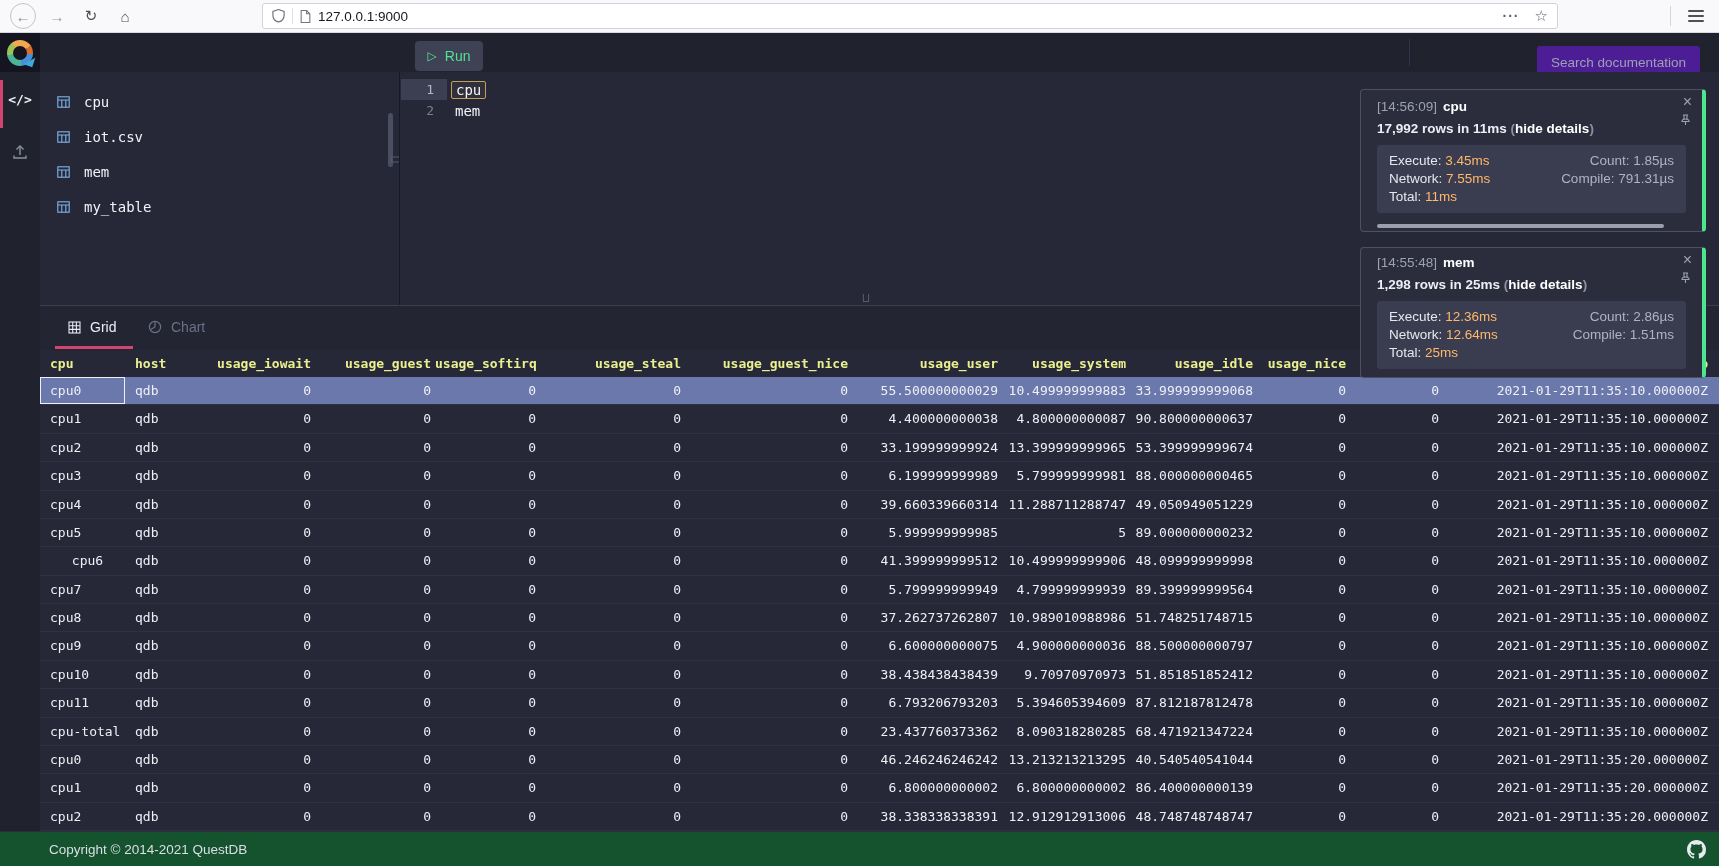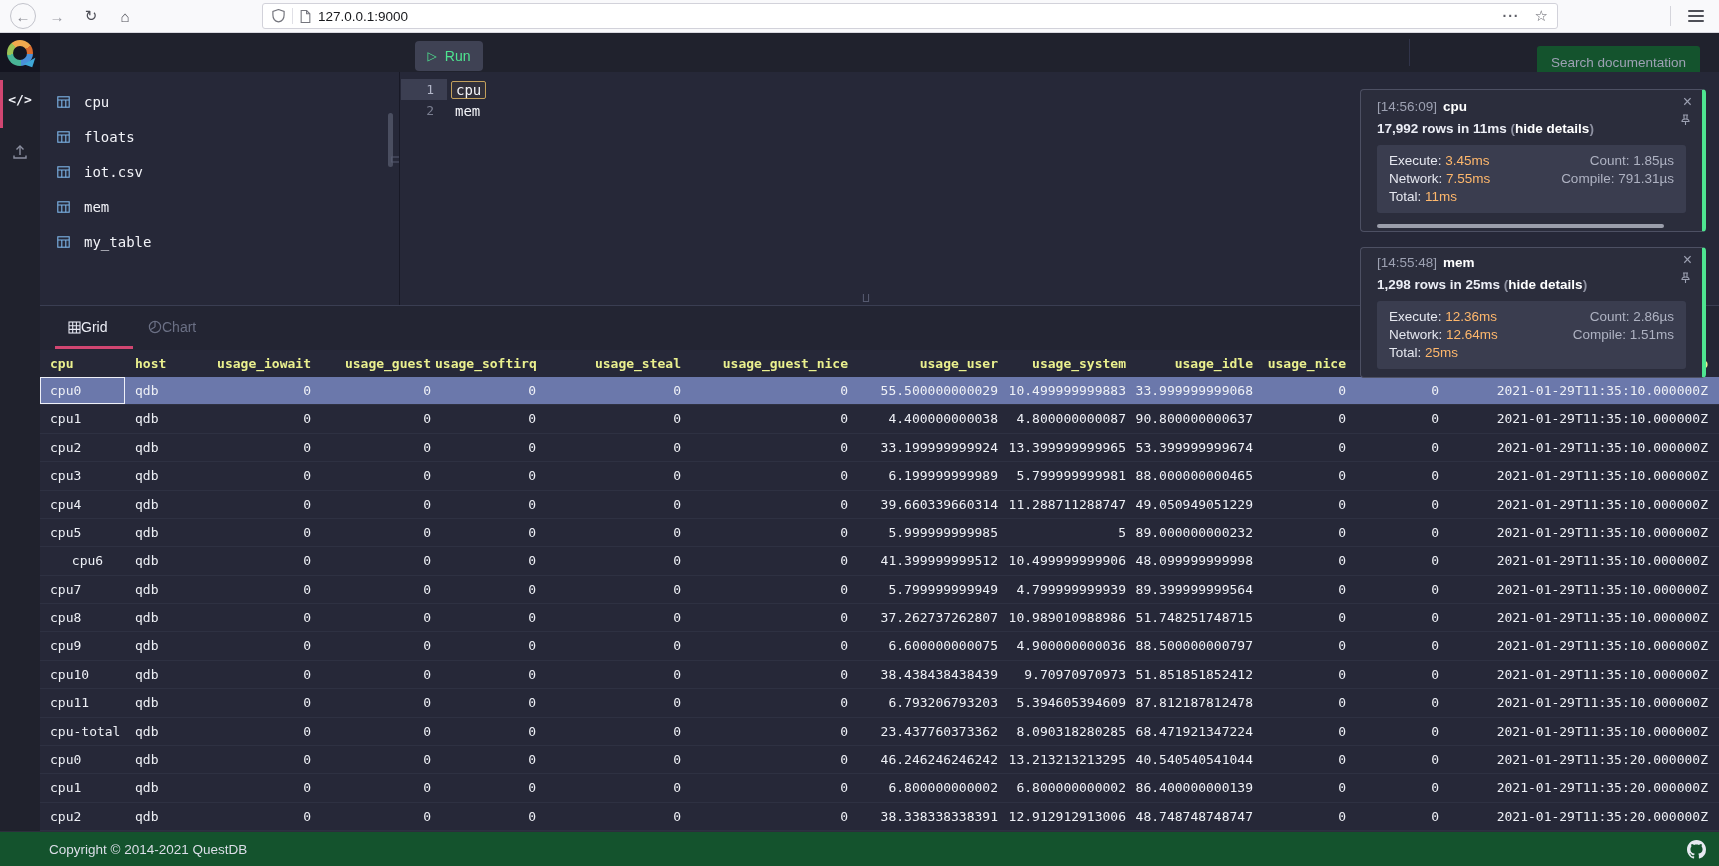--- a/index.html
+++ b/index.html
@@ -40,21 +40,21 @@
                  align-items:center; gap:10px; padding:0 16px 0 18px; font-size:14.5px; color:#f2f3f8; }
   .refresh { margin-left:auto; color:#e8eaf2; font-size:16px; }
 
   .run-btn { position:absolute; left:415px; top:8px; width:68px; height:30px; background:#3f4254;
              border-radius:4px; display:flex; align-items:center; justify-content:center; gap:8px;
              color:var(--green,#4ee590); font-size:14px; cursor:pointer; }
   .run-play { font-size:12px; }
 
   .topbar-div2 { position:absolute; left:1409px; top:6px; width:1px; height:27px; background:#31344a; }
 
-  .search-doc { position:absolute; right:19px; top:13px; height:26px; padding:16px 14px; background:#14532d;
+  .search-doc { position:absolute; right:19px; top:13px; height:26px; padding:16px 14px; background:#4c1d95;
                 border-radius:3px; color:#9da1b4; font-size:13.5px; display:flex; align-items:center; }
 
   
   .rail { position:absolute; left:0; top:39px; width:40px; height:759px; background:#20222d; }
   .rail-active-bar { position:absolute; left:0; top:8px; width:3px; height:48px; background:var(--pink,#e8537f); }
   .code-icon { position:absolute; top:20px; left:0; width:40px; text-align:center; color:#f2f3f8;
                font-family:"DejaVu Sans Mono",monospace; font-size:13px; font-weight:bold; }
   .upload-icon { position:absolute; top:72px; left:0; width:40px; display:flex; justify-content:center; color:#8b8fa0; }
 
   
@@ -75,21 +75,21 @@
             height:21px; line-height:21px; }
   .ed-line.active .gutter { background:#3c3f52; color:#b2b6c8; }
   .token { margin-left:8px; color:#f4f5f9; }
   .ed-line.active .token { border:1px solid #c2a05c; border-radius:2px; padding:0 4px; margin-left:4px;
                            background:rgba(194,160,92,0.07); }
   .h-splitter { position:absolute; left:862px; top:259px; color:#565a70; font-size:11px; font-family:"DejaVu Sans",sans-serif; }
 
   
   .tabbar { position:absolute; left:40px; right:0; top:272px; height:45px; background:#232533;
             border-top:1px solid #3a3e52; }
-  .tab { position:absolute; top:0; height:42px; display:flex; align-items:center; font-size:14px; cursor:pointer; }
+  .tab { position:absolute; top:0; height:42px; display:flex; align-items:center; gap:9px; font-size:14px; cursor:pointer; }
   .tab-grid { left:28px; color:#eceef6; }
   .tab-chart { left:108px; color:#6b7085; }
   .tab-underline { position:absolute; left:15px; top:40px; width:78px; height:3px; background:var(--pink,#d14671); }
 
   
   .grid-header { position:absolute; left:40px; right:0; top:317px; height:27px; display:flex;
                  font-family:"DejaVu Sans Mono",monospace; font-size:13px; font-weight:bold;
                  color:var(--yellow,#eaf08e); background:#262838; }
   .grid-body { position:absolute; left:40px; right:0; top:344px; height:340px; }
   .grow { display:flex; height:28.375px; border-bottom:1px solid #2e3142;
@@ -203,31 +203,20 @@
         <div class="table-item">
           <span class="t-icon">
             <svg width="13" height="12" viewBox="0 0 13 12">
               <g stroke="#7db4e8" stroke-width="1.1" fill="none">
                 <rect x="0.8" y="0.8" width="11.4" height="10.4"></rect>
                 <path d="M0.8 4h11.4M4.8 4v7.2M8.8 4v7.2"></path>
               </g>
             </svg>
           </span>
           <span class="t-name">cpu</span>
-        </div>
-        <div class="table-item">
-          <span class="t-icon">
-            <svg width="13" height="12" viewBox="0 0 13 12">
-              <g stroke="#7db4e8" stroke-width="1.1" fill="none">
-                <rect x="0.8" y="0.8" width="11.4" height="10.4"></rect>
-                <path d="M0.8 4h11.4M4.8 4v7.2M8.8 4v7.2"></path>
-              </g>
-            </svg>
-          </span>
-          <span class="t-name">floats</span>
         </div>
         <div class="table-item">
           <span class="t-icon">
             <svg width="13" height="12" viewBox="0 0 13 12">
               <g stroke="#7db4e8" stroke-width="1.1" fill="none">
                 <rect x="0.8" y="0.8" width="11.4" height="10.4"></rect>
                 <path d="M0.8 4h11.4M4.8 4v7.2M8.8 4v7.2"></path>
               </g>
             </svg>
           </span>

